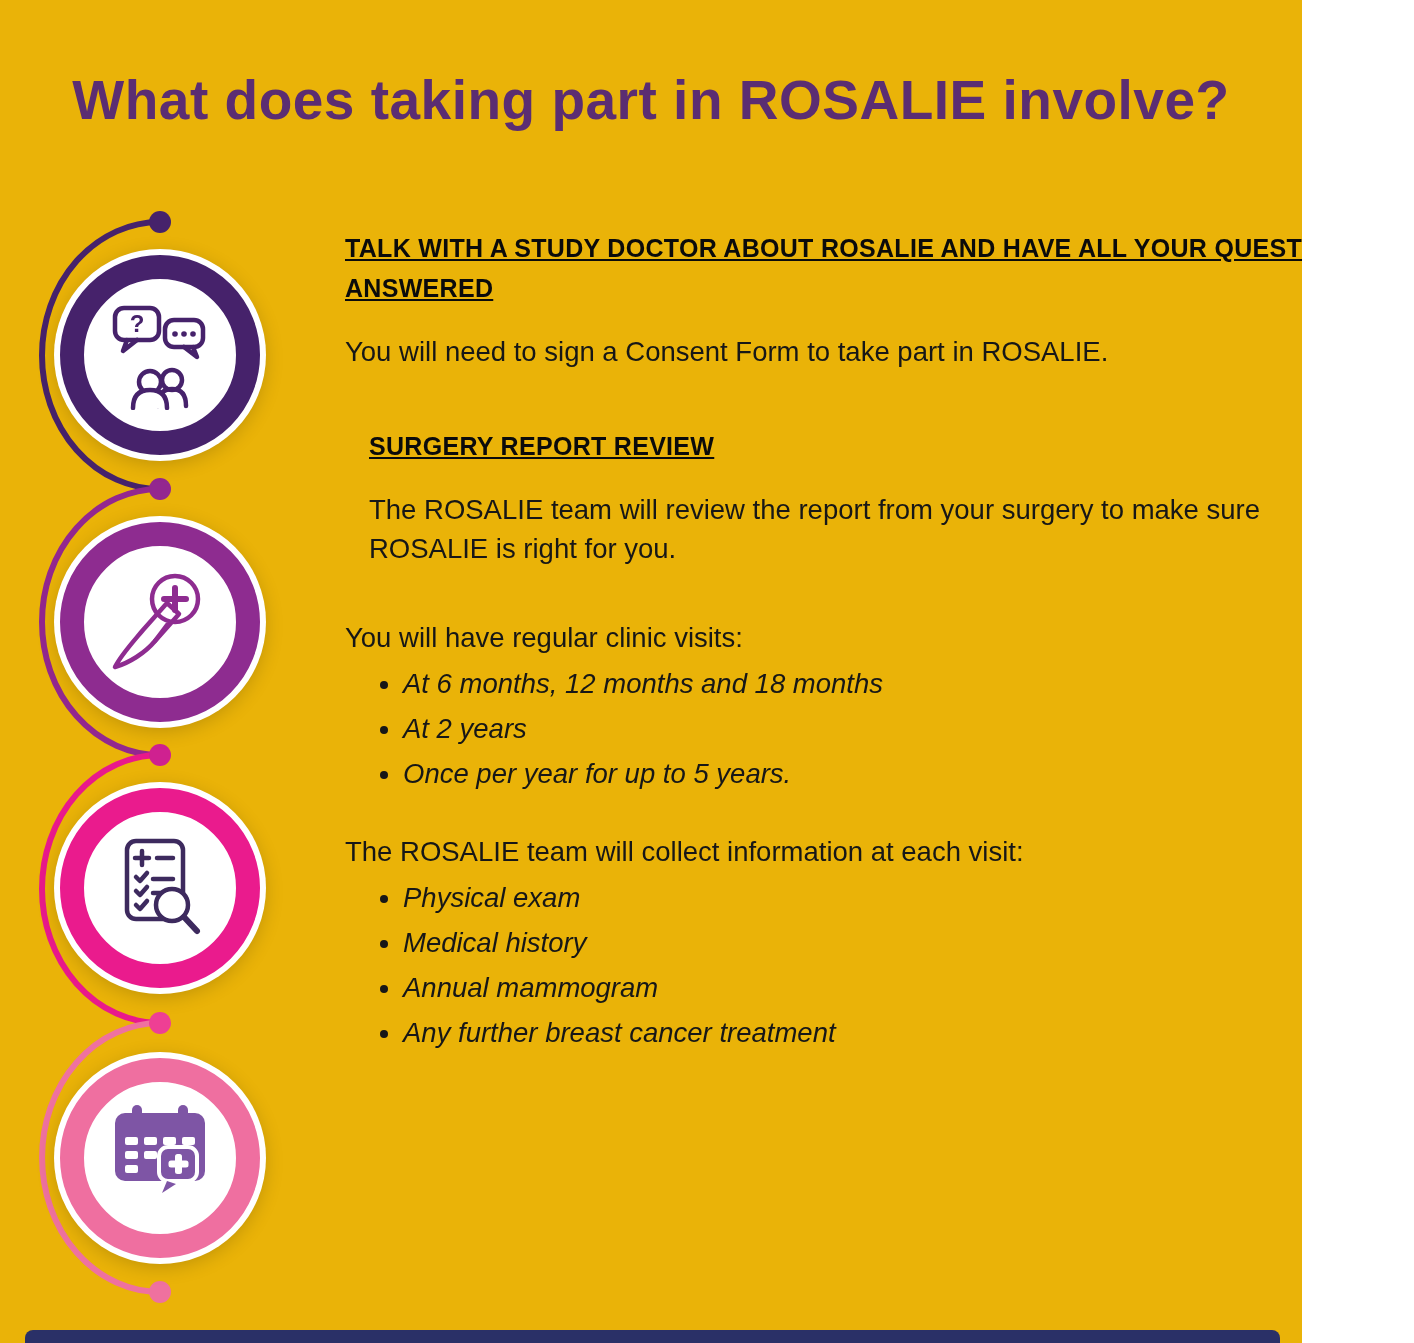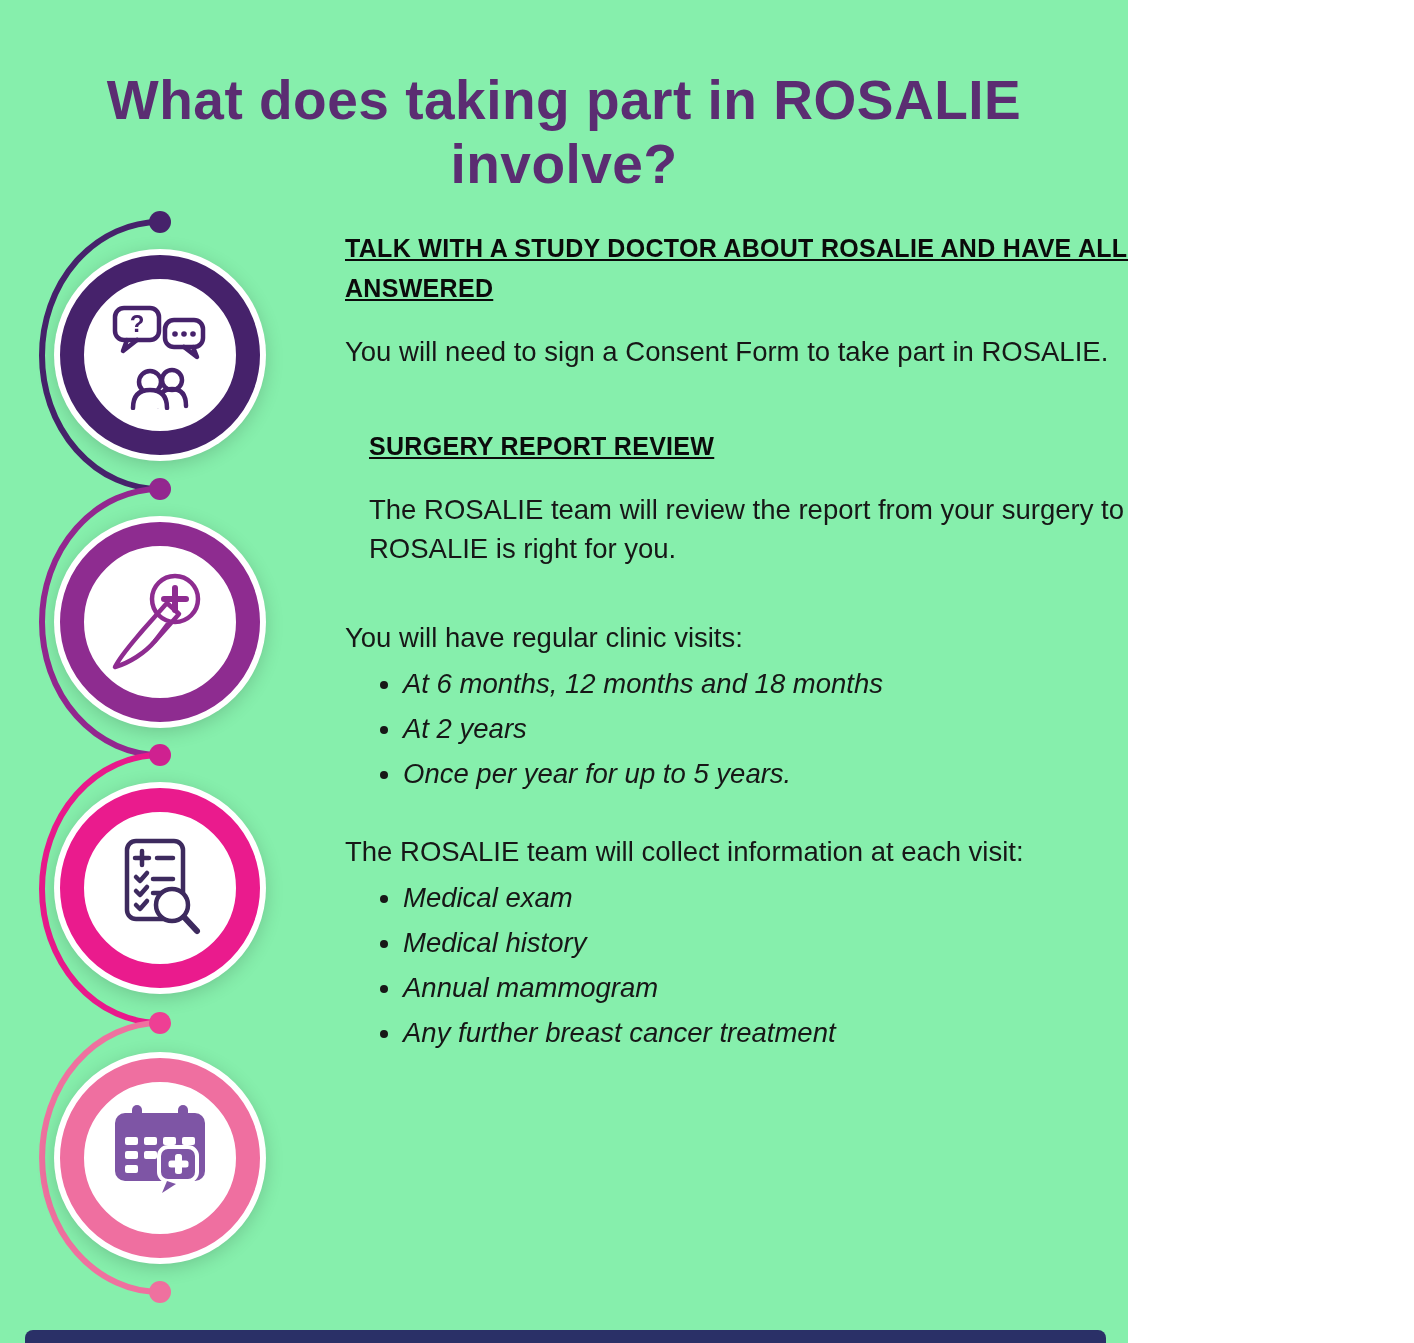--- a/index.html
+++ b/index.html
@@ -1,19 +1,19 @@
 <!DOCTYPE html>
 <html><head>
 <meta charset="utf-8">
 <style>
   html,body { margin:0; padding:0; background:#ffffff; }
   .canvas {
     position:relative;
-    width:1128px; height:1343px;
-    background:#86efac;
+    width:1302px; height:1343px;
+    background:#eab308;
     overflow:hidden;
     font-family:"Liberation Sans", sans-serif;
   }
   .title {
     position:absolute; top:68px; left:0; width:100%;
     margin:0; text-align:center;
     font-size:55px; font-weight:700; color:#5b2d72;
     letter-spacing:0.5px;
   }
   .timeline {
@@ -172,21 +172,21 @@
 
     <section class="sec s4">
       <p class="b">You will have regular clinic visits:</p>
       <ul class="blist">
         <li>At 6 months, 12 months and 18 months</li>
         <li>At 2 years</li>
         <li>Once per year for up to 5 years.</li>
       </ul>
       <p class="b mid">The ROSALIE team will collect information at each visit:</p>
       <ul class="blist">
-        <li>Medical exam</li>
+        <li>Physical exam</li>
         <li>Medical history</li>
         <li>Annual mammogram</li>
         <li>Any further breast cancer treatment</li>
       </ul>
     </section>
 
   </div>
 
   <div class="footer-bar"></div>
 

